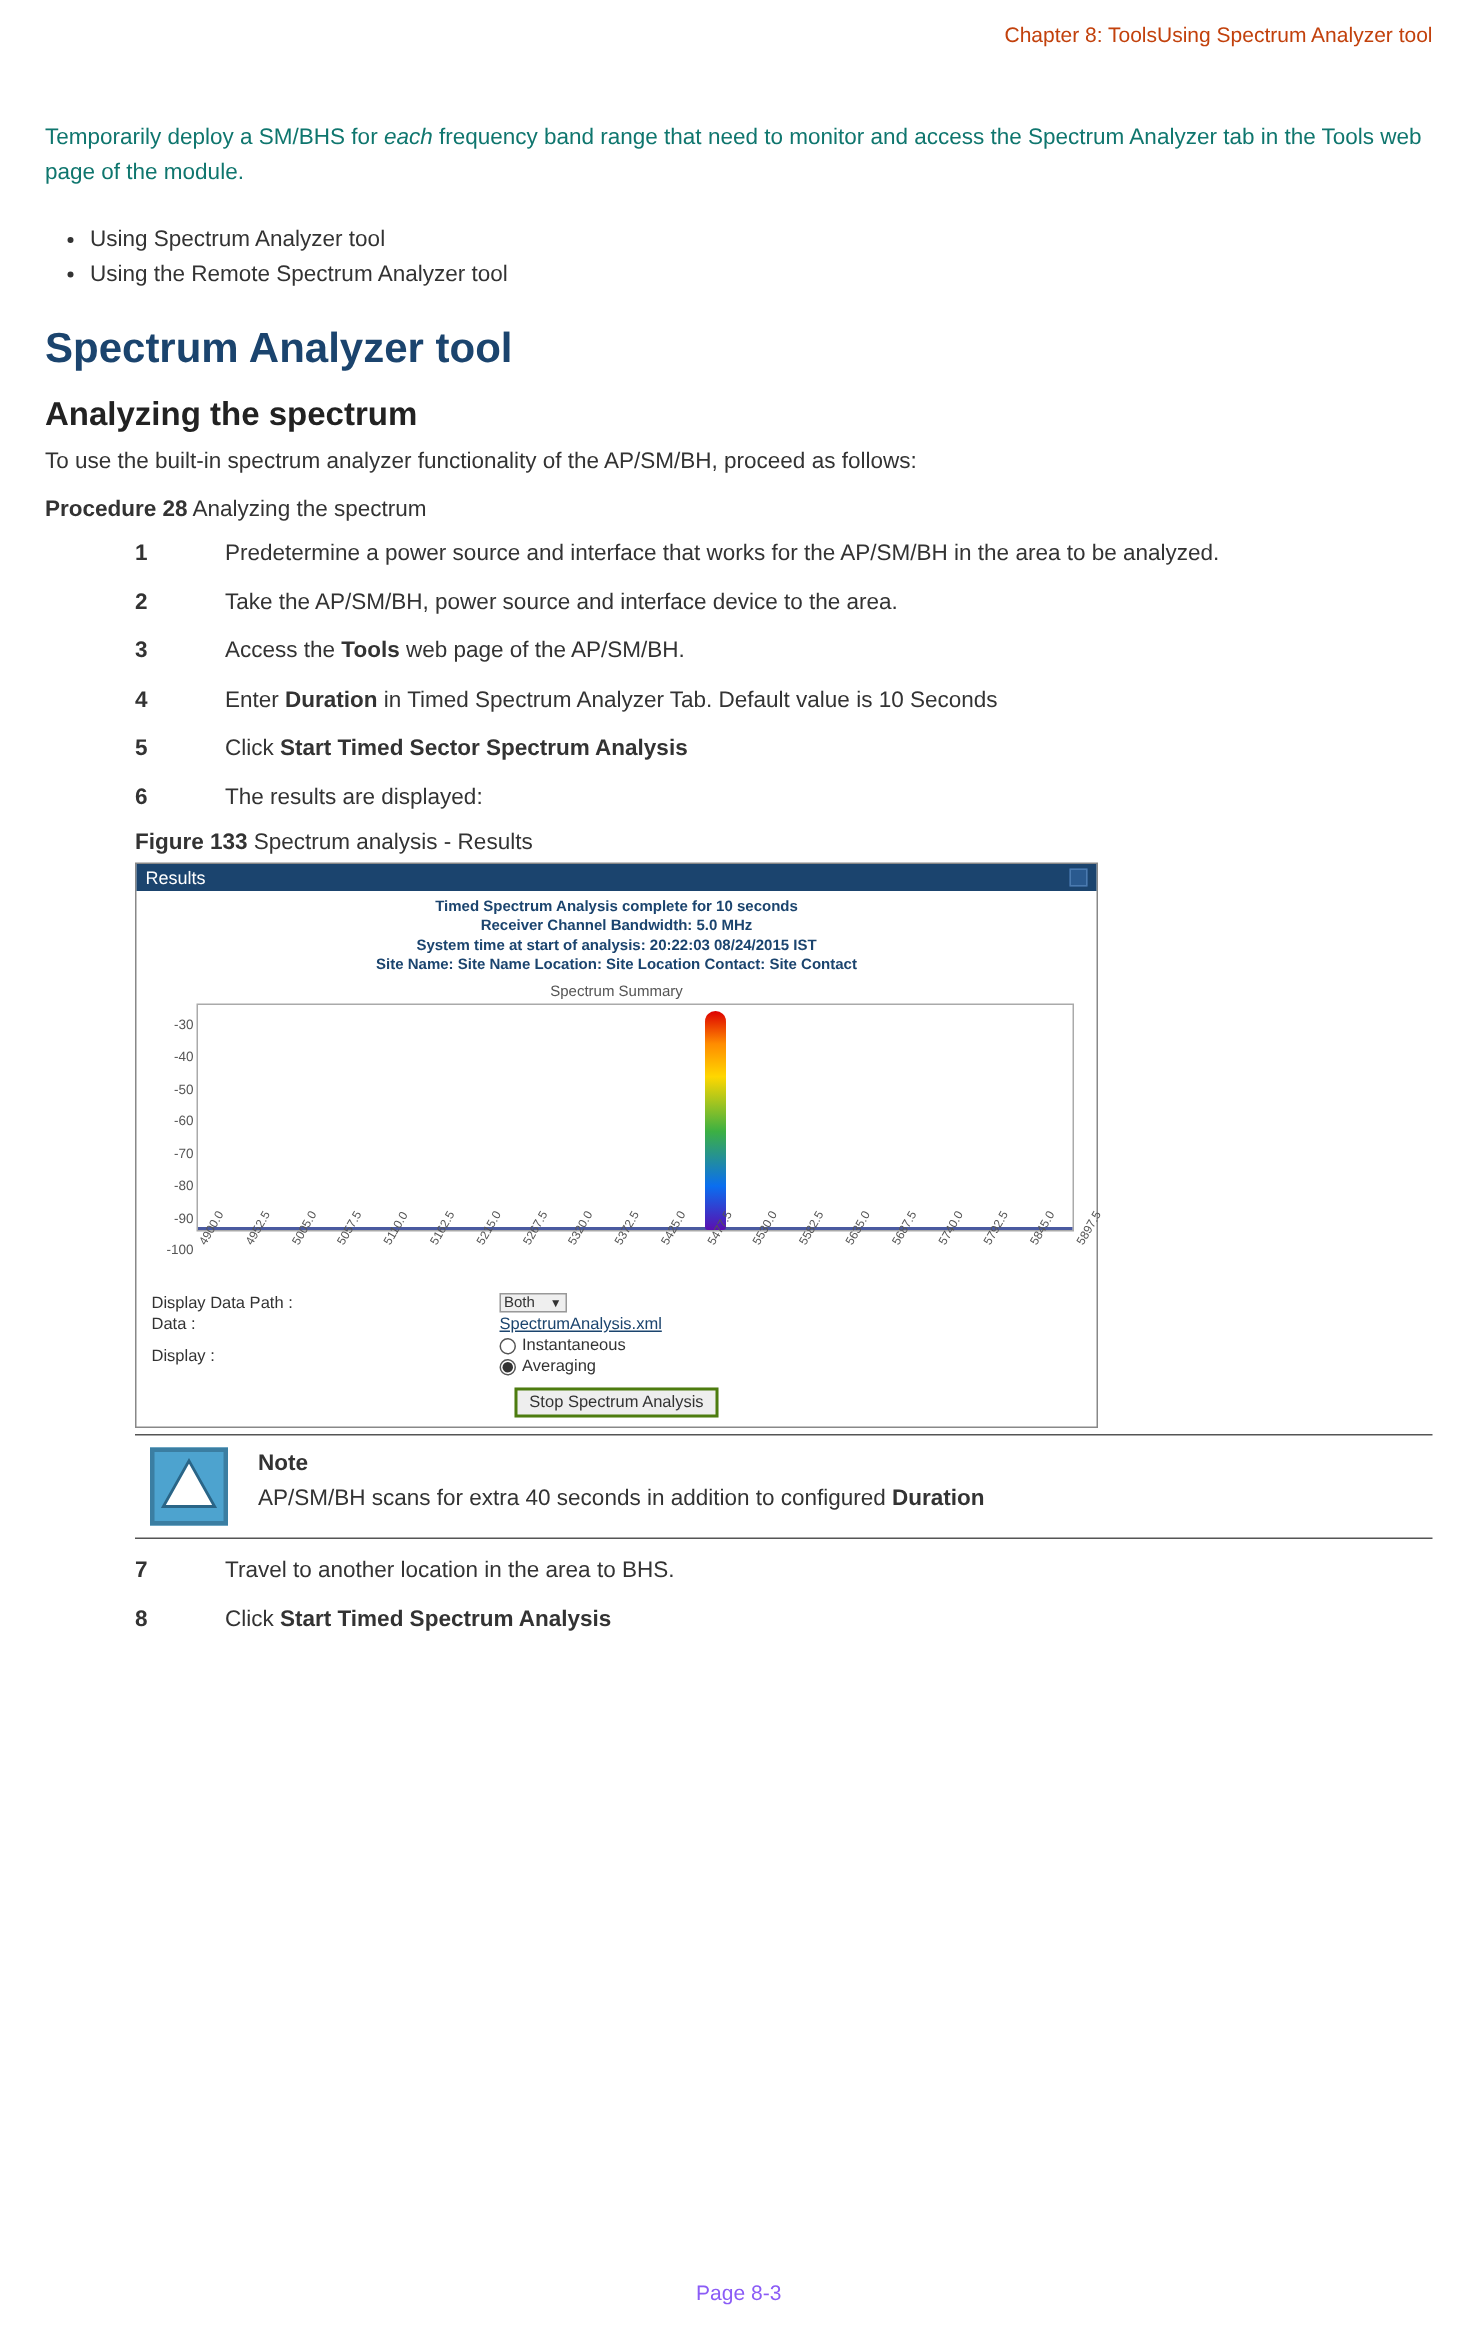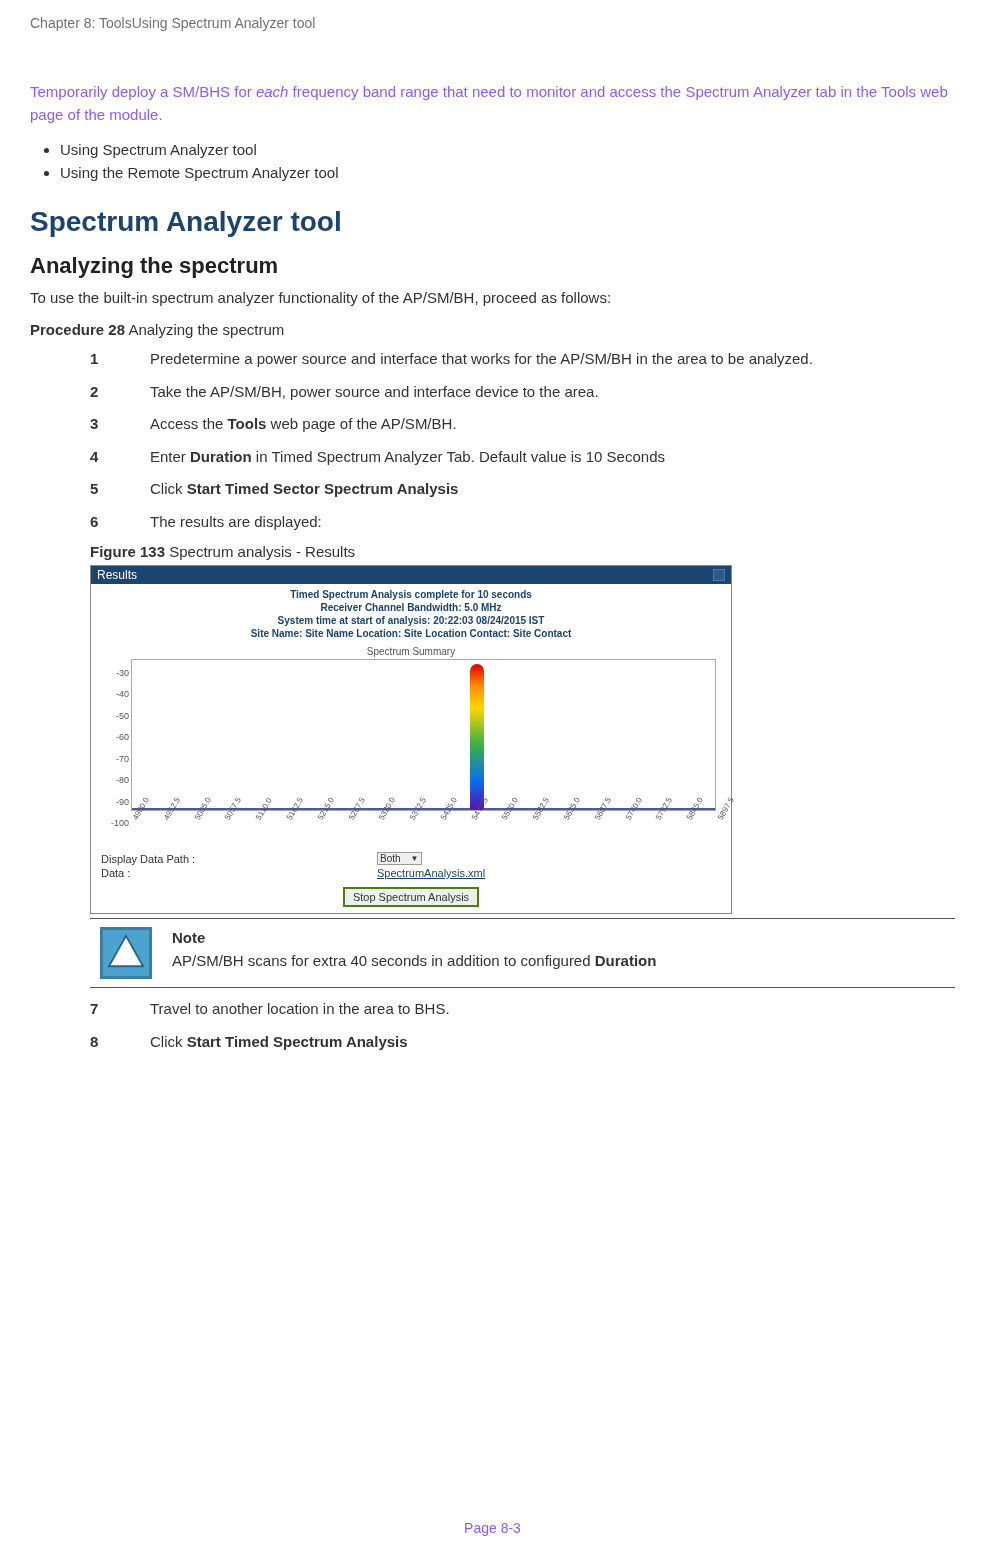--- a/index.html
+++ b/index.html
@@ -11,30 +11,30 @@
     width: 985px;
   }
   .page {
     padding: 15px 30px 30px 30px;
     box-sizing: border-box;
     min-height: 1556px;
     position: relative;
   }
   .header-row {
     display: flex;
-    justify-content: flex-start;
+    justify-content: flex-end;
     font-size: 14px;
-    color: #737373;
+    color: #c2410c;
     margin-bottom: 50px;
   }
   .intro {
     font-size: 15px;
-    color: #8b5cf6;
+    color: #0f766e;
     line-height: 1.5;
-    margin-bottom: 15px;
+    margin-bottom: 25px;
   }
   .intro em { font-style: italic; }
   ul.bullets {
     margin: 0 0 25px 0;
     padding-left: 30px;
   }
   ul.bullets li {
     font-size: 15px;
     margin: 6px 0;
     color: #333;
@@ -168,21 +168,21 @@
   .controls {
     font-size: 11px;
     color: #333;
     margin: 6px 10px 8px 10px;
   }
   .ctrl-row {
     display: flex;
     align-items: center;
     margin: 2px 0;
   }
-  .ctrl-label { width: 276px; }
+  .ctrl-label { width: 232px; }
   .ctrl-val { flex: 1; display:flex; align-items:center; gap:6px;}
   .select {
     border: 1px solid #999;
     font-size: 10px;
     padding: 0 2px;
     display: inline-flex;
     align-items: center;
     gap: 10px;
     background: #efefef;
   }
@@ -346,20 +346,35 @@
                 <span>Both</span>
               </span>
             </span>
         </div>
         <div class="ctrl-row">
           <span class="ctrl-label">Data :</span>
           <span class="ctrl-val">
               <span class="link">SpectrumAnalysis.xml</span>
             </span>
         </div>
+        <div class="ctrl-row">
+          <span class="ctrl-label">Display :</span>
+          <span class="ctrl-val">
+            <div style="display:flex;flex-direction:column;gap:2px;">
+              <div style="display:flex;align-items:center;gap:4px;">
+                  <span class="radio"></span>
+                  <span>Instantaneous</span>
+                </div>
+              <div style="display:flex;align-items:center;gap:4px;">
+                  <span class="radio checked"></span>
+                  <span>Averaging</span>
+                </div>
+            </div>
+          </span>
+        </div>
       </div>
       <div class="stop-btn-row">
         <span class="stop-btn">Stop Spectrum Analysis</span>
       </div>
     </div>
   </div>
 
   <div class="note-block">
     <div class="note-icon">
       <svg viewBox="0 0 40 40">

